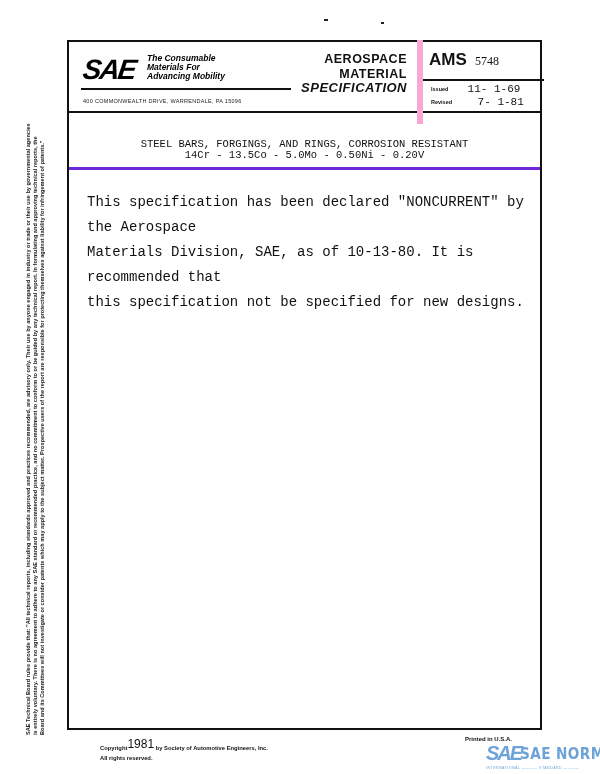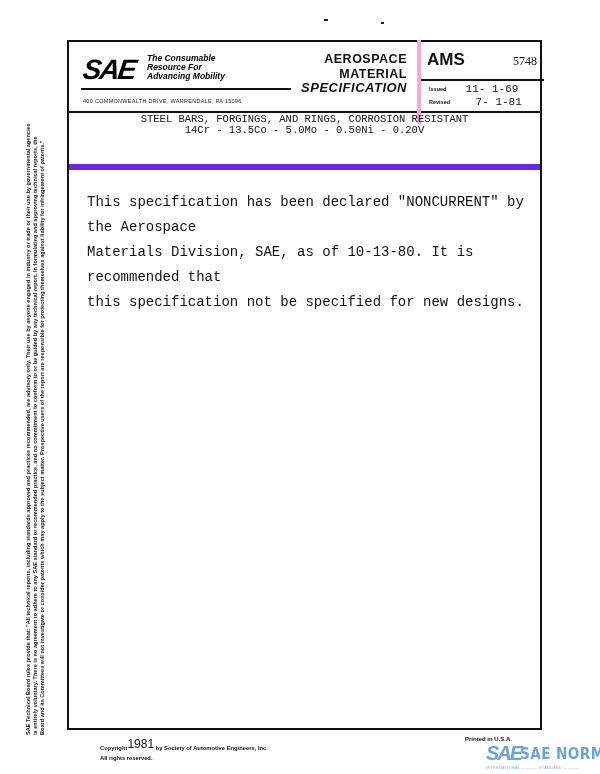--- a/index.html
+++ b/index.html
@@ -6,30 +6,30 @@
   body { width:600px; height:774px; position:relative; overflow:hidden; font-family:"Liberation Sans", sans-serif; color:#111; }
   .frame { position:absolute; left:67px; top:40px; width:475px; height:690px; border:2px solid #111; box-sizing:border-box; }
   .header { position:absolute; left:0; top:0; width:100%; height:71px; border-bottom:2px solid #111; box-sizing:border-box; }
   .logo-area { position:absolute; left:8px; top:8px; width:205px; }
   .sae-mark { position:absolute; left:6px; top:6px; font-family:"Liberation Sans", sans-serif; font-weight:900; font-style:italic; font-size:28px; letter-spacing:-2px; color:#000; transform:skewX(-8deg); line-height:28px; }
   .tagline { position:absolute; left:70px; top:4px; font-size:8.5px; font-style:italic; font-weight:bold; line-height:9px; color:#000; }
   .logo-rule { position:absolute; left:4px; top:38px; width:210px; height:2px; background:#111; }
   .address { position:absolute; left:6px; top:48px; font-size:5.5px; letter-spacing:0.3px; color:#222; white-space:nowrap; }
   .spec-title { position:absolute; left:210px; top:10px; width:128px; text-align:right; font-weight:bold; font-size:12.5px; line-height:14.5px; letter-spacing:0.5px; }
   .spec-title .l3 { font-size:13px;font-style:italic; }
-  .ams-box { position:absolute; left:348px; top:-2px; width:127px; height:84px; border-left:4px solid #f9a8d4; box-sizing:border-box; }
+  .ams-box { position:absolute; left:348px; top:-2px; width:127px; height:84px; border-left:6px solid #f9a8d4; box-sizing:border-box; }
   .ams-top { height:41px; border-bottom:2px solid #111; box-sizing:border-box; position:relative; }
   .ams-label { position:absolute; left:6px; top:10px; font-weight:900; font-size:17px; }
-  .ams-num { position:absolute; left:52px; top:14px; font-family:"Liberation Serif", serif; font-size:12px;margin-left:40px; }
+  .ams-num { position:absolute; left:52px; top:14px; font-family:"Liberation Serif", serif; font-size:12px; }
   .ams-bottom { position:relative; height:28px; }
   .date-row { position:absolute; left:8px; font-size:11px; font-family:"Liberation Mono", monospace; white-space:nowrap; }
   .date-row .lbl { font-family:"Liberation Sans", sans-serif; font-size:5.5px; font-weight:bold; display:inline-block; width:30px; vertical-align:middle; }
   .date-row.issued { top:2px; }
   .date-row.revised { top:15px; }
-  .title-band { position:absolute; left:0; top:71px; width:100%; height:57px; border-bottom:6px solid #6d28d9; box-sizing:border-box; text-align:center; font-family:"Liberation Mono", monospace; font-size:10.5px; line-height:11px; padding-top:1px; }
+  .title-band { position:absolute; left:0; top:71px; width:100%; height:57px; border-bottom:3px solid #6d28d9; box-sizing:border-box; text-align:center; font-family:"Liberation Mono", monospace; font-size:10.5px; line-height:11px; padding-top:26px; }
   .title-band div { white-space:nowrap; }
   .body-text { position:absolute; left:18px; top:148px; width:450px; font-family:"Liberation Mono", monospace; font-size:14px; line-height:25px; }
   .body-text p { margin:0 0 20px 0; white-space:pre-line; }
   .side-note { position:absolute; left:25px; top:735px; width:615px; transform-origin:0 0; transform:rotate(-90deg); font-size:5.6px; line-height:7.2px; color:#222; font-weight:bold; }
   .footer-left { position:absolute; left:100px; top:739px; font-size:5.8px; line-height:10px; font-weight:bold; color:#111; }
   .footer-left .year { font-family:Liberation Sans, sans-serif; font-size:12px; font-weight:normal; vertical-align:2px; }
   .footer-right { position:absolute; left:465px; top:736px; font-size:6px; font-weight:bold; }
   .watermark { position:absolute; left:486px; top:742px; width:114px; height:32px; }
   .wm-mark { position:absolute; left:0; top:0; font-weight:900; font-style:italic; font-size:20px; color:#6ea3d8; letter-spacing:-2px; }
   .wm-text { position:absolute; left:34px; top:2px; font-weight:bold; font-size:16px; color:#6ea3d8; letter-spacing:0.5px; font-family:"DejaVu Sans", sans-serif; transform:scaleX(0.85); transform-origin:0 0; white-space:nowrap; }
@@ -41,21 +41,21 @@
 
 <div class="speck" style="left:324px;top:19px;width:4px;height:2px;"></div>
 <div class="speck" style="left:381px;top:22px;width:3px;height:2px;"></div>
 
 <div class="frame">
   <div class="header">
     <div class="logo-area">
       <div class="sae-mark">SAE</div>
       <div class="tagline">
         <div>The Consumable</div>
-        <div>Resource For</div>
+        <div>Materials For</div>
         <div>Advancing Mobility</div>
       </div>
       <div class="logo-rule"></div>
       <div class="address">400 COMMONWEALTH DRIVE, WARRENDALE, PA 15096</div>
     </div>
 
     <div class="spec-title">
       <div>AEROSPACE</div>
       <div>MATERIAL</div>
       <div class="l3">SPECIFICATION</div>

